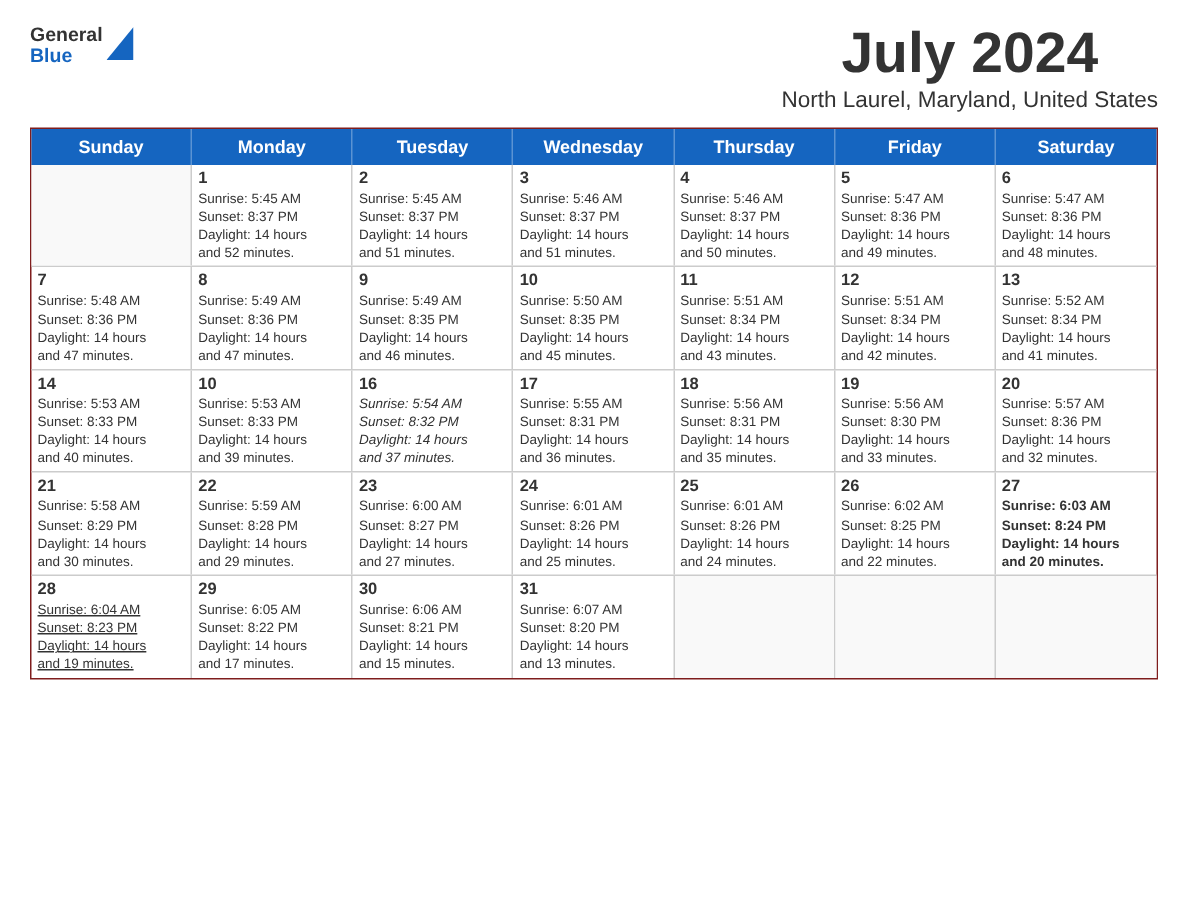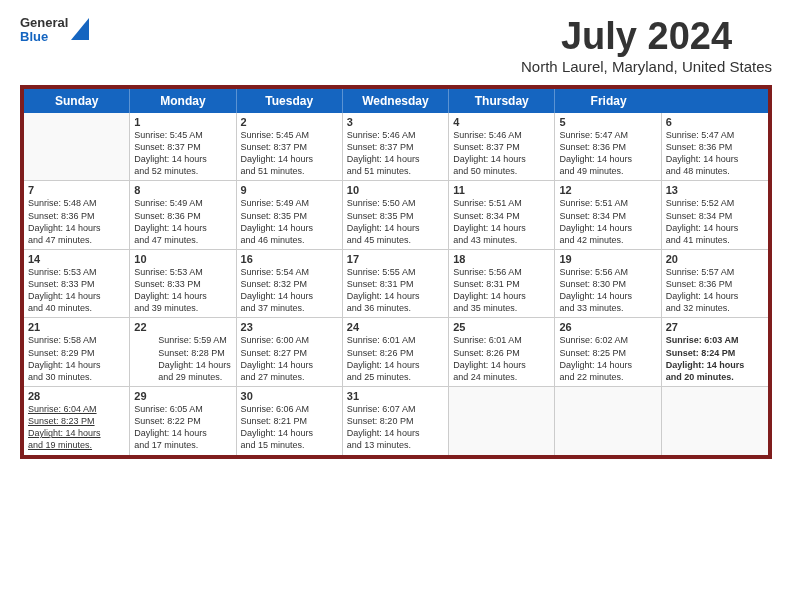--- a/index.html
+++ b/index.html
@@ -48,21 +48,21 @@
     }
     .subtitle {
       font-size: 15px;
       color: #333;
       font-weight: normal;
     }
     .calendar {
       flex: 1;
       display: flex;
       flex-direction: column;
-      border: 4px solid #7f1d1d;
+      border: 1px solid #7f1d1d;
     }
     .cal-header {
       display: grid;
       grid-template-columns: repeat(7, 1fr);
       background: #1565c0;
     }
     .cal-header-cell {
       color: #fff;
       font-size: 12px;
       font-weight: bold;
@@ -132,20 +132,21 @@
   </div>
 
   <div class="calendar">
     <div class="cal-header">
     <div class="cal-header-cell">Sunday</div>
         <div class="cal-header-cell">Monday</div>
         <div class="cal-header-cell">Tuesday</div>
         <div class="cal-header-cell">Wednesday</div>
         <div class="cal-header-cell">Thursday</div>
         <div class="cal-header-cell">Friday</div>
+        <div class="cal-header-cell">Saturday</div>
       </div>
     <div class="cal-body">
     <div class="cal-row">
           <div class="cal-cell empty"></div>
           <div class="cal-cell">
             <span class="day-number">1</span>
             <div class="cell-info" style="white-space: pre-line;">Sunrise: 5:45 AM
 Sunset: 8:37 PM
 Daylight: 14 hours
 and 52 minutes.</div>
@@ -247,21 +248,21 @@
           </div>
           <div class="cal-cell">
             <span class="day-number">10</span>
             <div class="cell-info" style="white-space: pre-line;">Sunrise: 5:53 AM
 Sunset: 8:33 PM
 Daylight: 14 hours
 and 39 minutes.</div>
           </div>
           <div class="cal-cell">
             <span class="day-number">16</span>
-            <div class="cell-info" style="white-space: pre-line;">Sunrise: 5:54 AM
+            <div class="cell-info" style="white-space: pre-line; font-style: italic;">Sunrise: 5:54 AM
 Sunset: 8:32 PM
 Daylight: 14 hours
 and 37 minutes.</div>
           </div>
           <div class="cal-cell">
             <span class="day-number">17</span>
             <div class="cell-info" style="white-space: pre-line;">Sunrise: 5:55 AM
 Sunset: 8:31 PM
 Daylight: 14 hours
 and 36 minutes.</div>
@@ -291,21 +292,21 @@
         <div class="cal-row">
           <div class="cal-cell">
             <span class="day-number">21</span>
             <div class="cell-info" style="white-space: pre-line;">Sunrise: 5:58 AM
 Sunset: 8:29 PM
 Daylight: 14 hours
 and 30 minutes.</div>
           </div>
           <div class="cal-cell">
             <span class="day-number">22</span>
-            <div class="cell-info" style="white-space: pre-line; margin-left: 24px;">Sunrise: 5:59 AM
+            <div class="cell-info" style="white-space: pre-line;">Sunrise: 5:59 AM
 Sunset: 8:28 PM
 Daylight: 14 hours
 and 29 minutes.</div>
           </div>
           <div class="cal-cell">
             <span class="day-number">23</span>
             <div class="cell-info" style="white-space: pre-line;">Sunrise: 6:00 AM
 Sunset: 8:27 PM
 Daylight: 14 hours
 and 27 minutes.</div>

